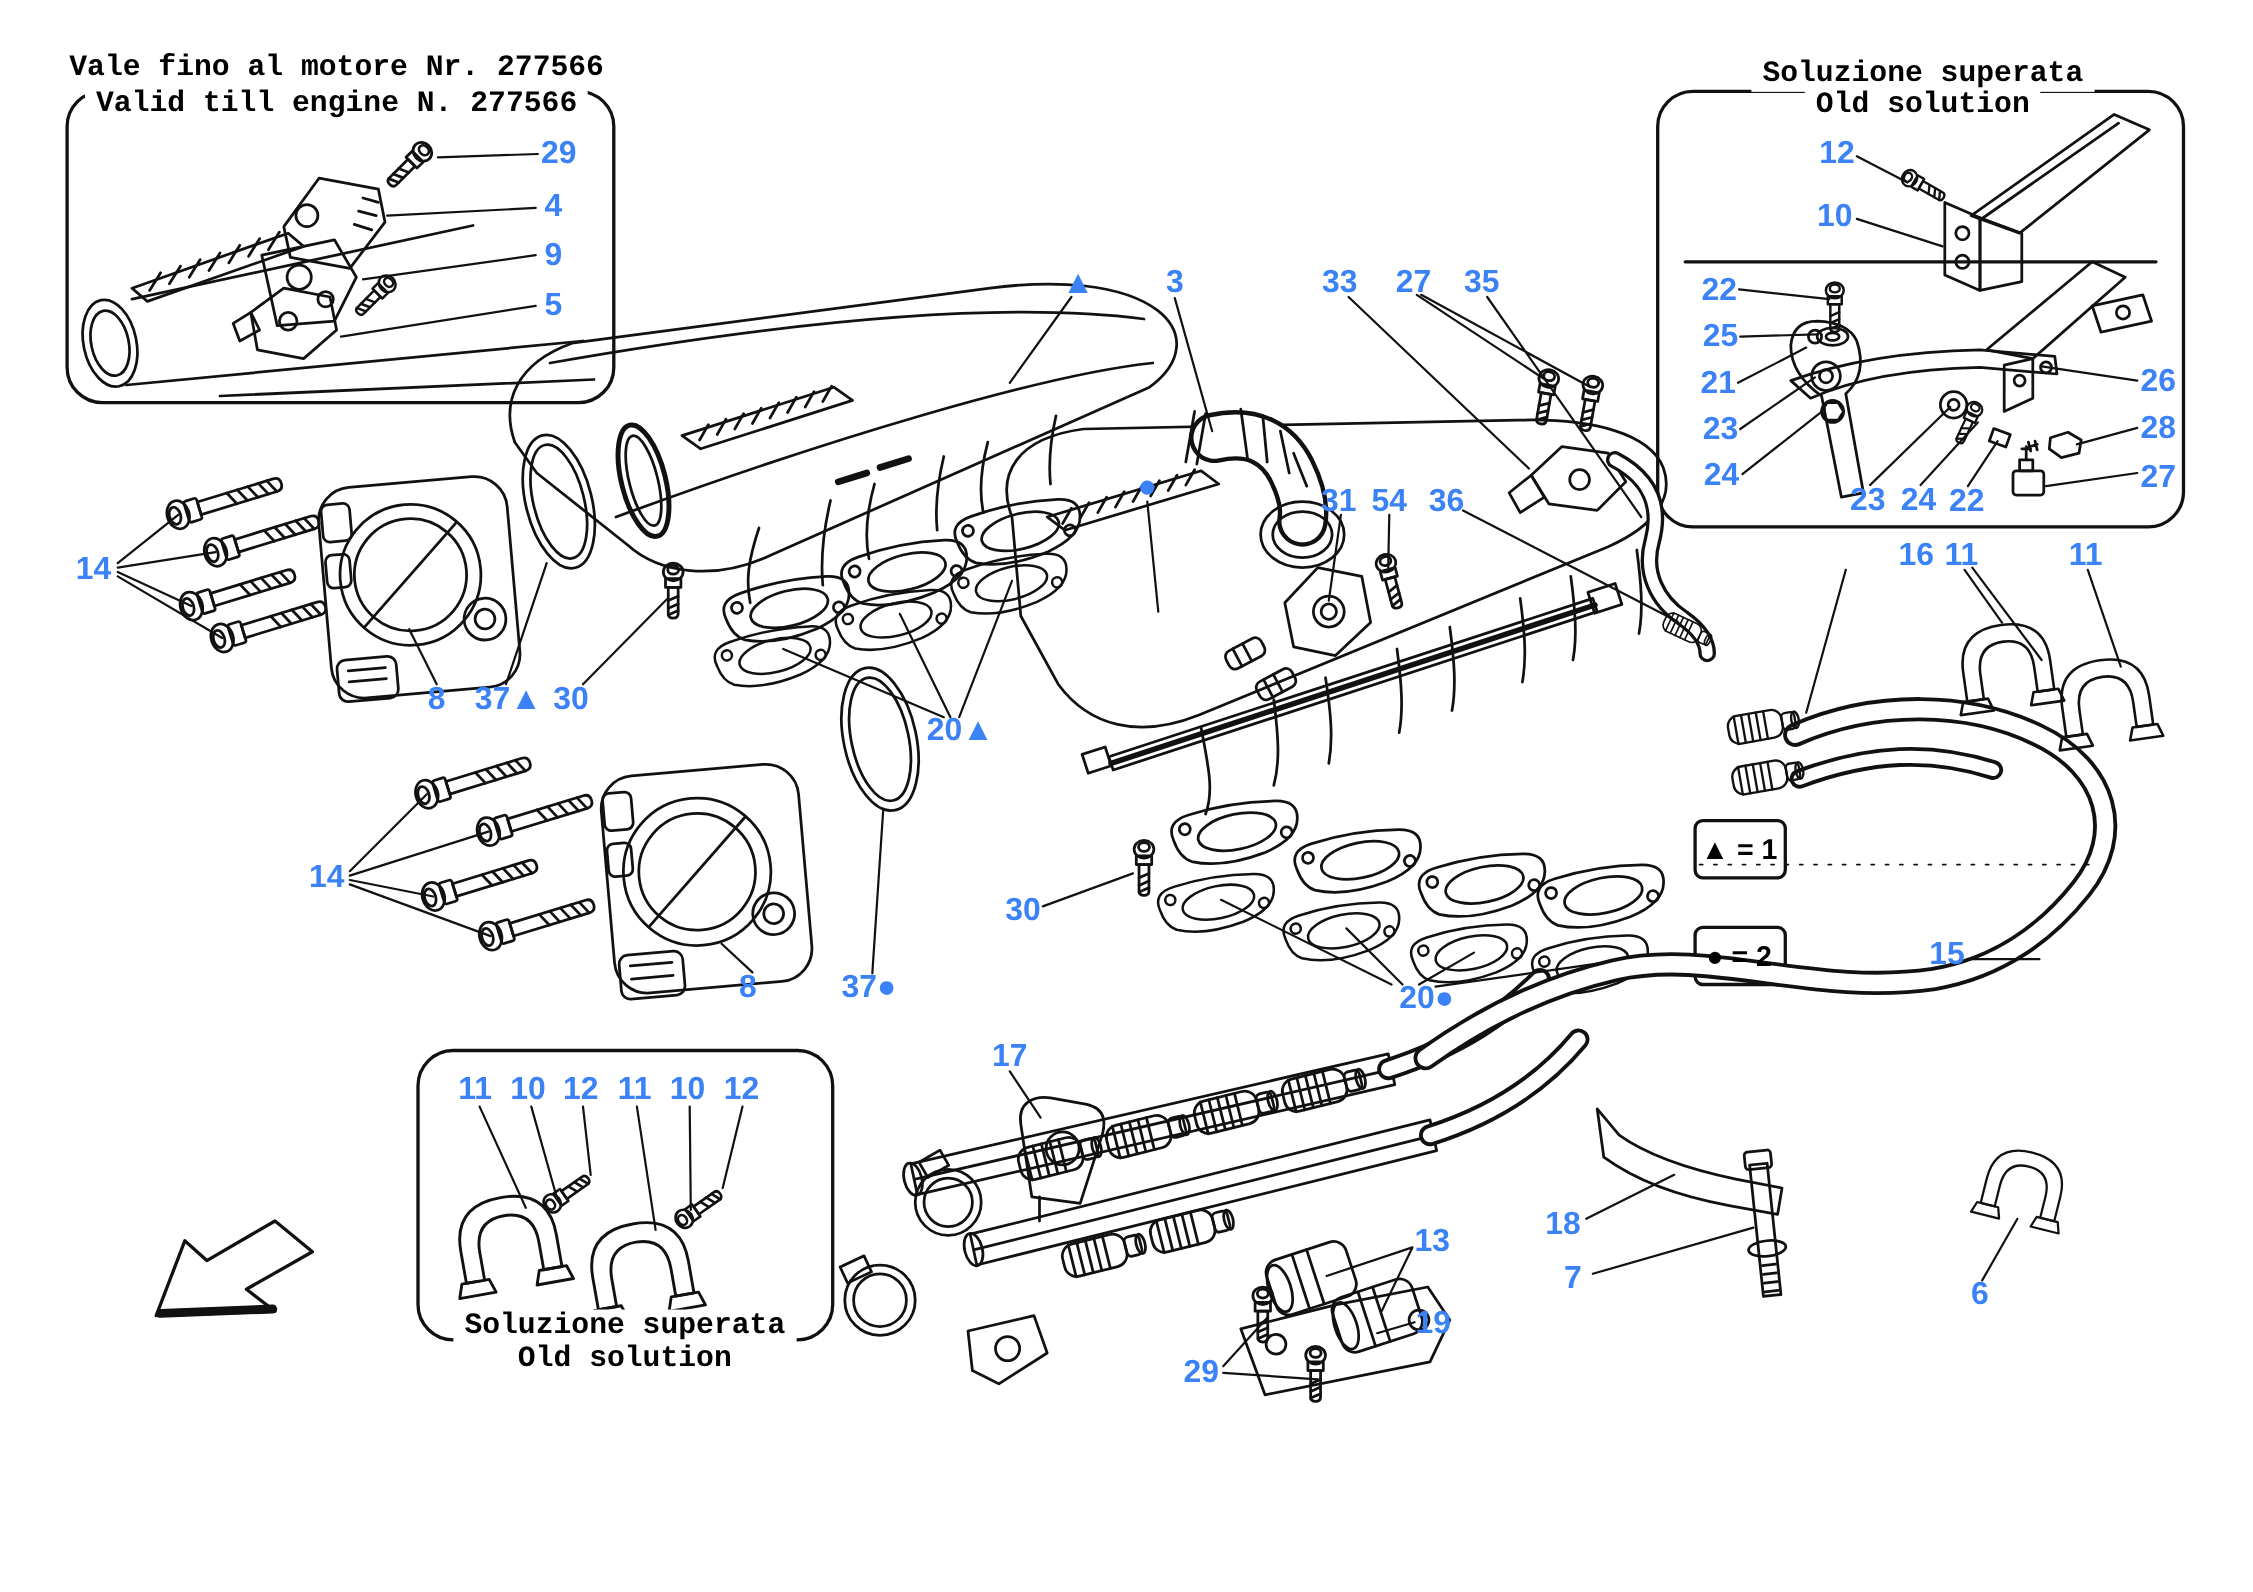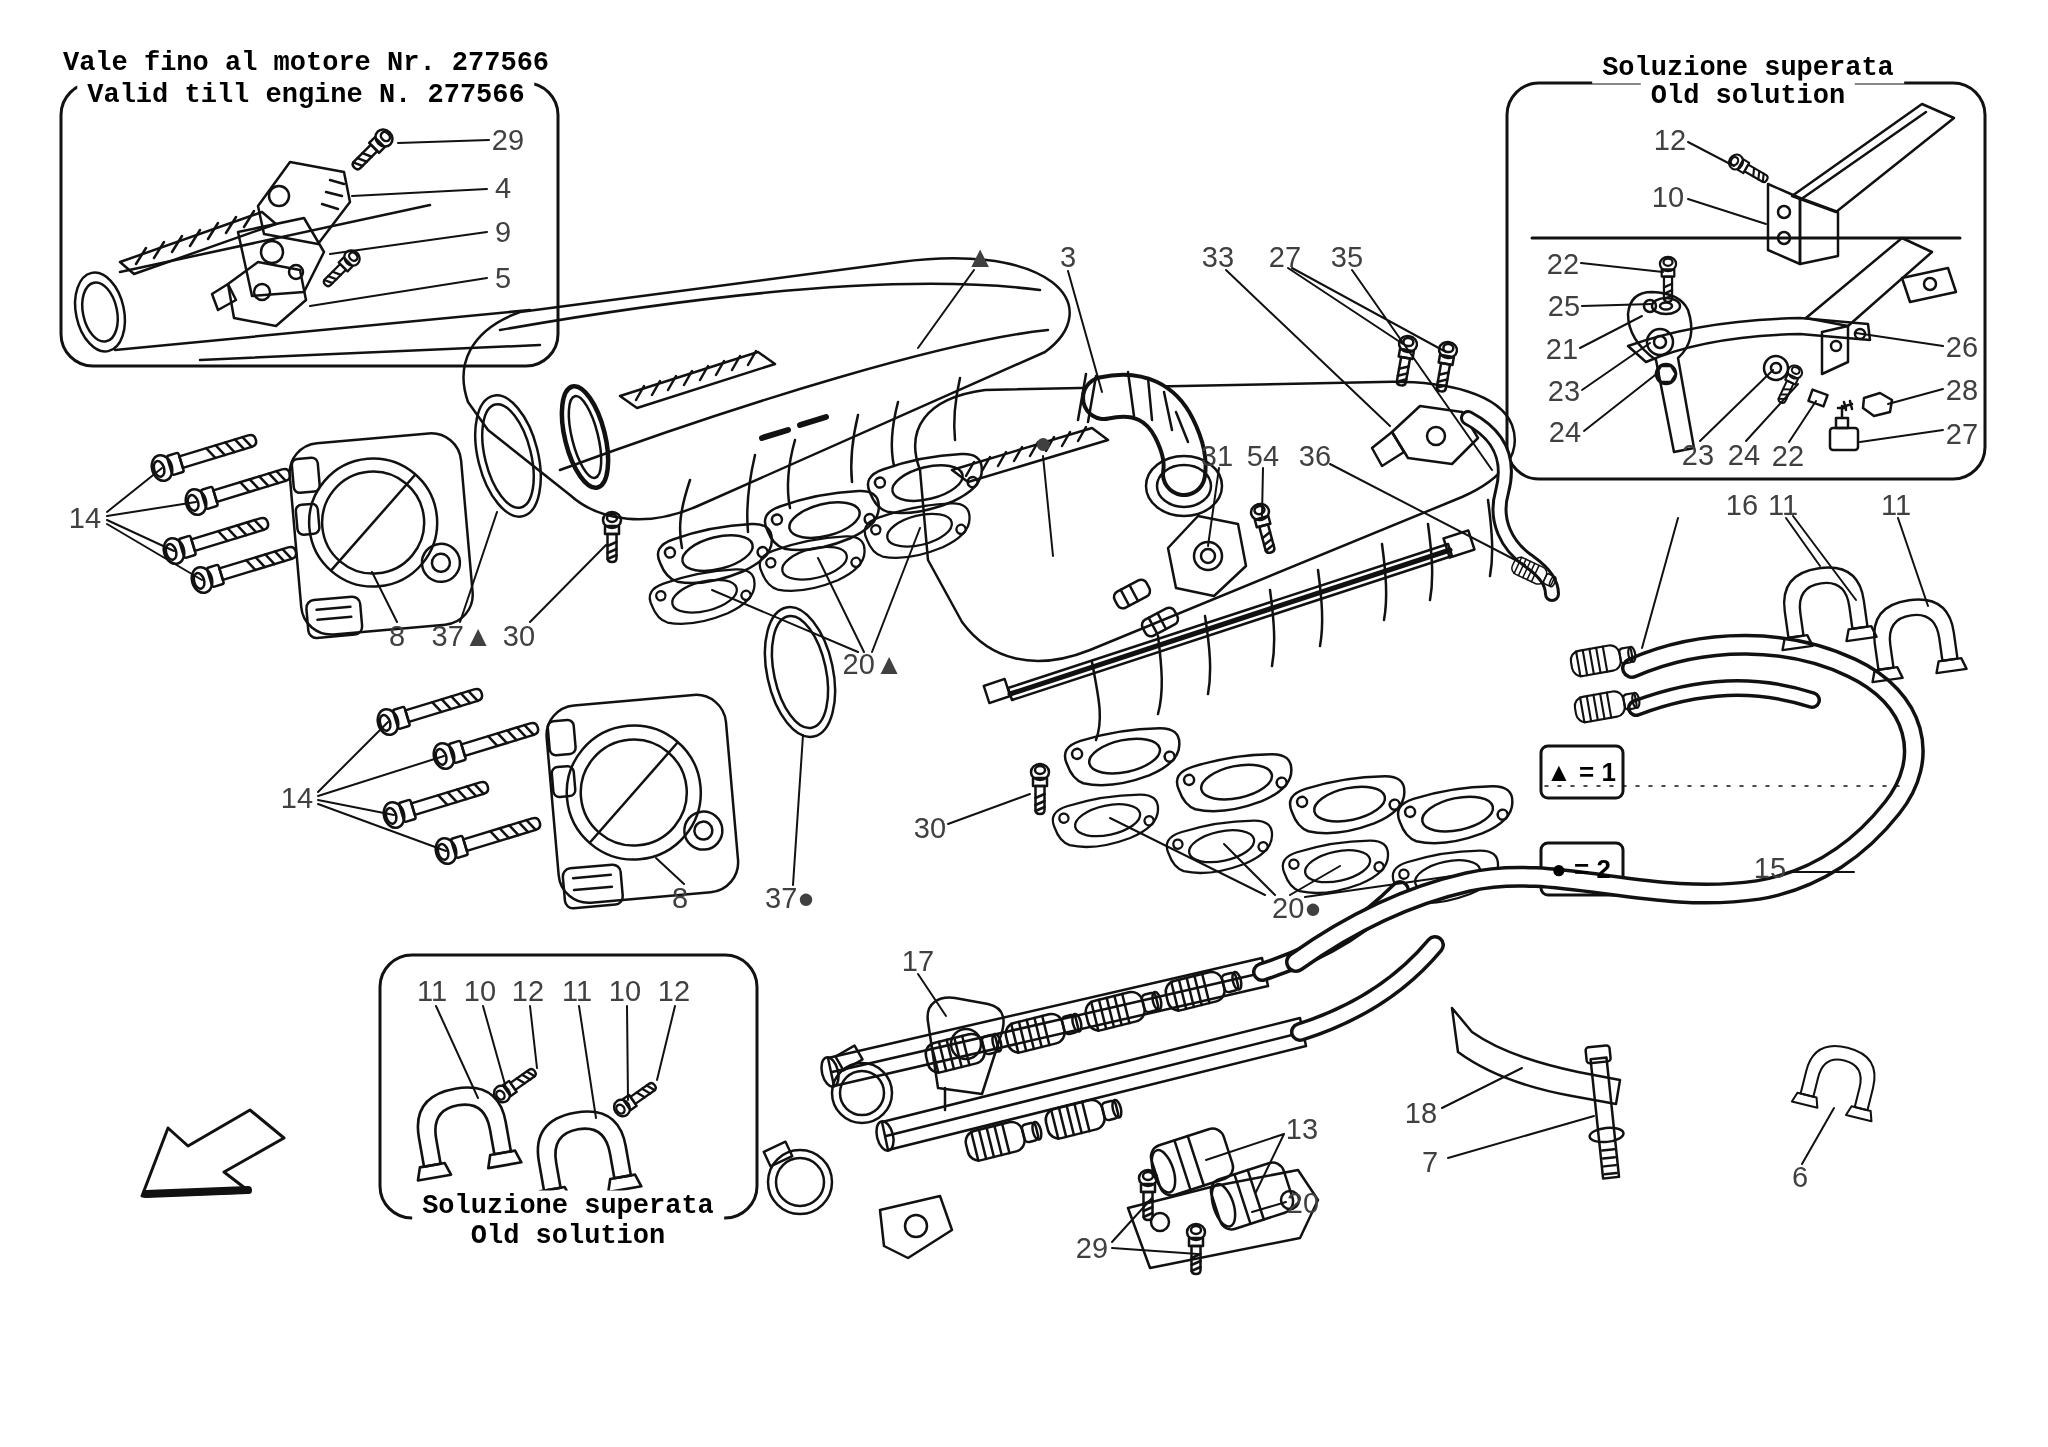--- a/index.html
+++ b/index.html
@@ -1,20 +1,20 @@
 <!DOCTYPE html>
 <html><head>
 <meta charset="utf-8">
 <style>
   html,body{margin:0;padding:0;background:#fff;}
   .stage{position:relative;width:2048px;height:1447px;background:#fff;overflow:hidden;
          font-family:"Liberation Sans",sans-serif;color:#000;}
   .stage svg{position:absolute;left:0;top:0;}
-  .co{position:absolute;transform:translate(-50%,-50%);font-weight:normal;font-size:29px;
-      line-height:1;white-space:nowrap;color:#404040;}
+  .co{position:absolute;transform:translate(-50%,-50%);font-weight:bold;font-size:29px;
+      line-height:1;white-space:nowrap;color:#3b82f6;}
   .mk{font-size:30px;}
   .t1{position:absolute;transform:translate(-50%,-50%);font-weight:bold;font-size:27px;
       line-height:1;white-space:nowrap;background:#fff;padding:2px 10px;font-family:Liberation Mono, monospace;}
   .lg{position:absolute;transform:translate(-50%,-50%);font-weight:bold;font-size:26px;
       line-height:1;white-space:nowrap;}
 </style>
 </head>
 <body>
 
 <div class="stage">
@@ -418,19 +418,19 @@
 <div class="co" style="left:790px;top:898px">37●</div>
 <div class="co" style="left:930px;top:828px">30</div>
 <div class="co" style="left:873px;top:664px">20▲</div>
 <div class="co" style="left:1297px;top:908px">20●</div>
 <div class="co" style="left:1742px;top:505px">16</div>
 <div class="co" style="left:1783px;top:505px">11</div>
 <div class="co" style="left:1896px;top:505px">11</div>
 <div class="co" style="left:1770px;top:868px">15</div>
 <div class="co" style="left:918px;top:961px">17</div>
 <div class="co" style="left:1302px;top:1129px">13</div>
-<div class="co" style="left:1303px;top:1203px">20</div>
+<div class="co" style="left:1303px;top:1203px">19</div>
 <div class="co" style="left:1092px;top:1248px">29</div>
 <div class="co" style="left:1421px;top:1113px">18</div>
 <div class="co" style="left:1430px;top:1162px">7</div>
 <div class="co" style="left:1800px;top:1177px">6</div>
 
 </div>
 
 </body></html>

